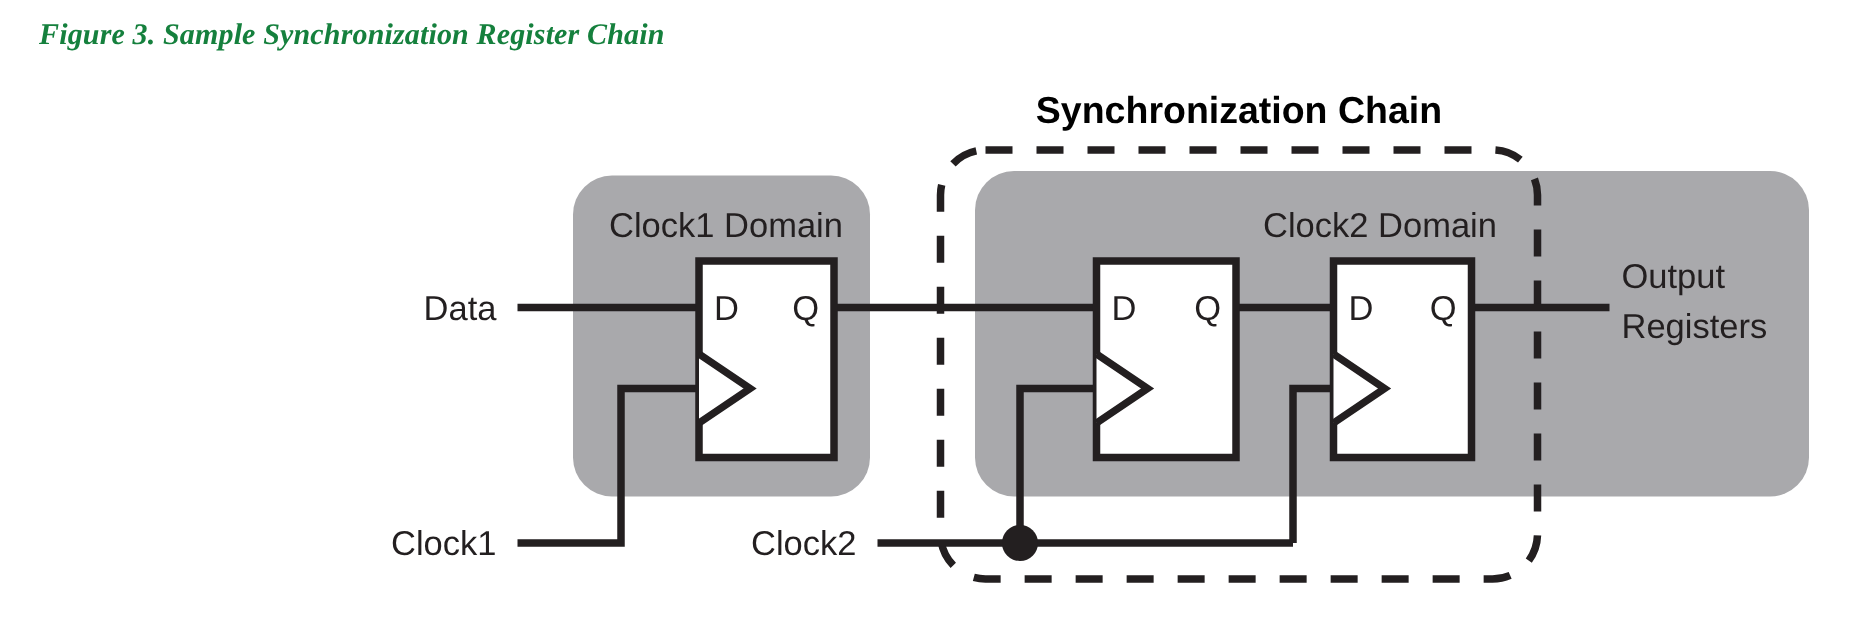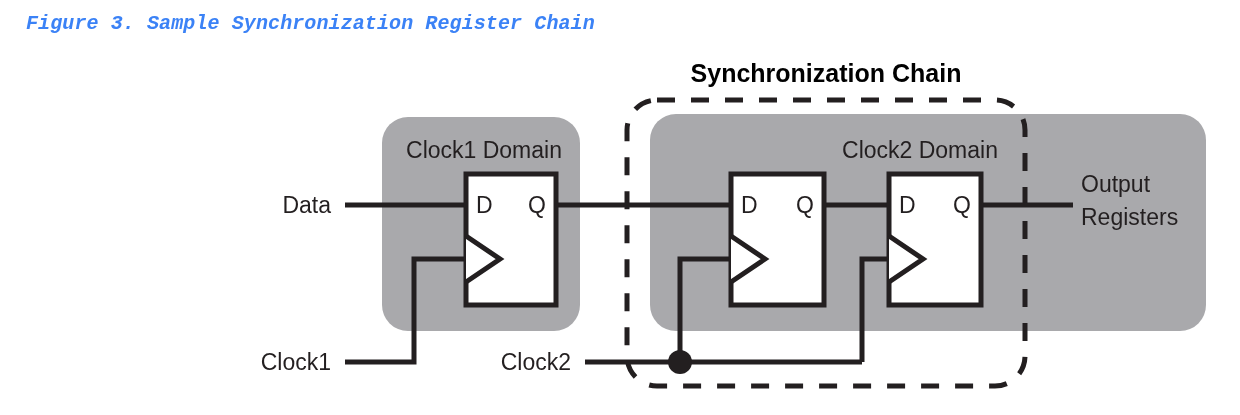--- a/index.html
+++ b/index.html
@@ -17,25 +17,25 @@
   #figure-root {
     position: absolute;
     left: 0; top: 0;
     width: 1240px;
     height: 415px;
   }
   #figure-title {
     position: absolute;
     left: 26px;
     top: 12px;
-    font-family: Liberation Mono, monospace;
+    font-family: Liberation Serif, serif;
     font-style: italic;
     font-weight: bold;
     font-size: 20px;
-    color: #3b82f6;
+    color: #15803d;
     letter-spacing: 0.1px;
     white-space: nowrap;
   }
   #diagram-svg {
     position: absolute;
     left: 0;
     top: 0;
   }
   .svg-text {
     font-family: "Liberation Sans", sans-serif;

